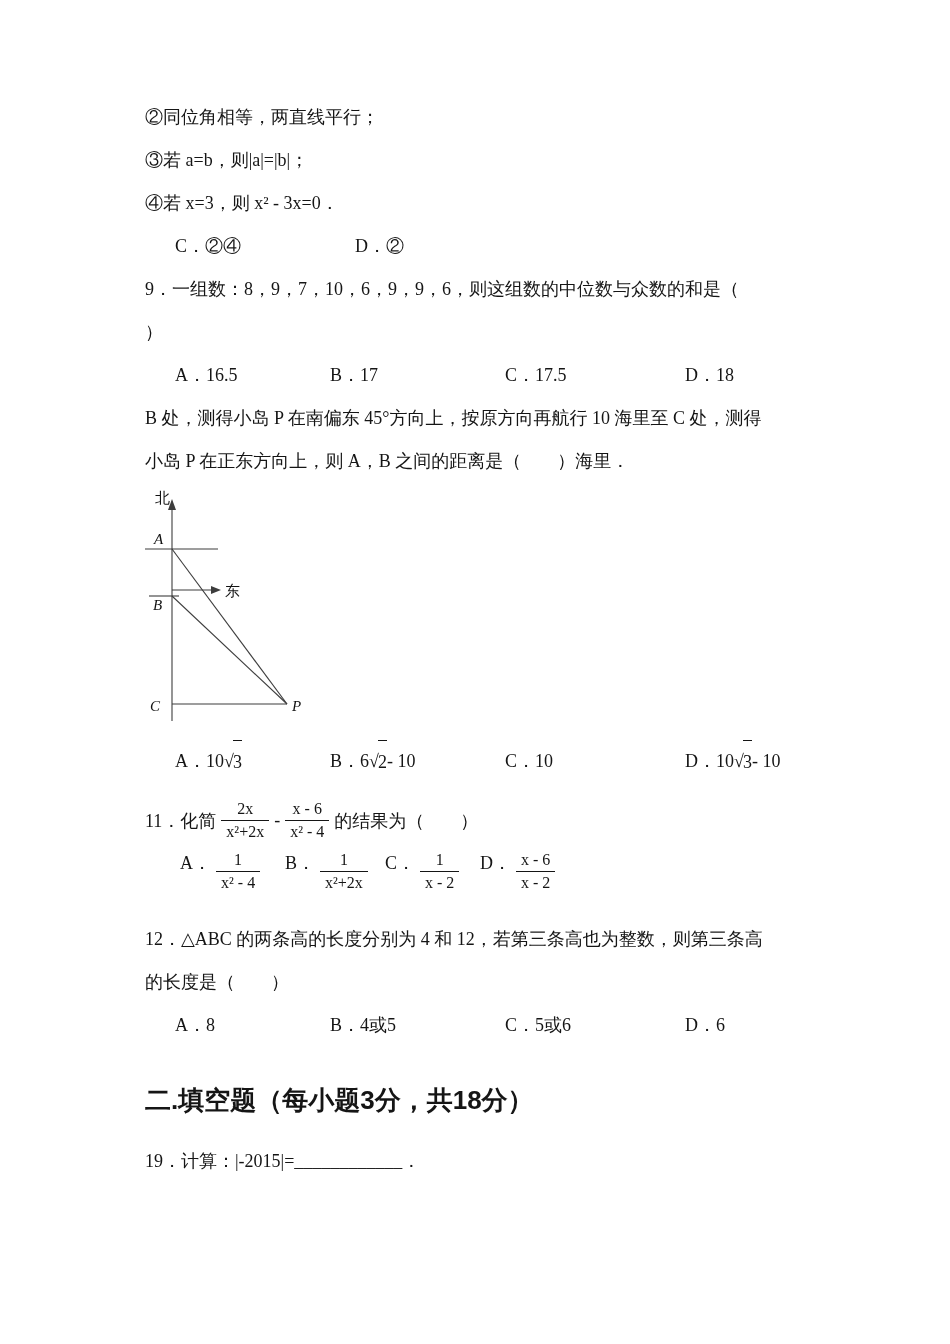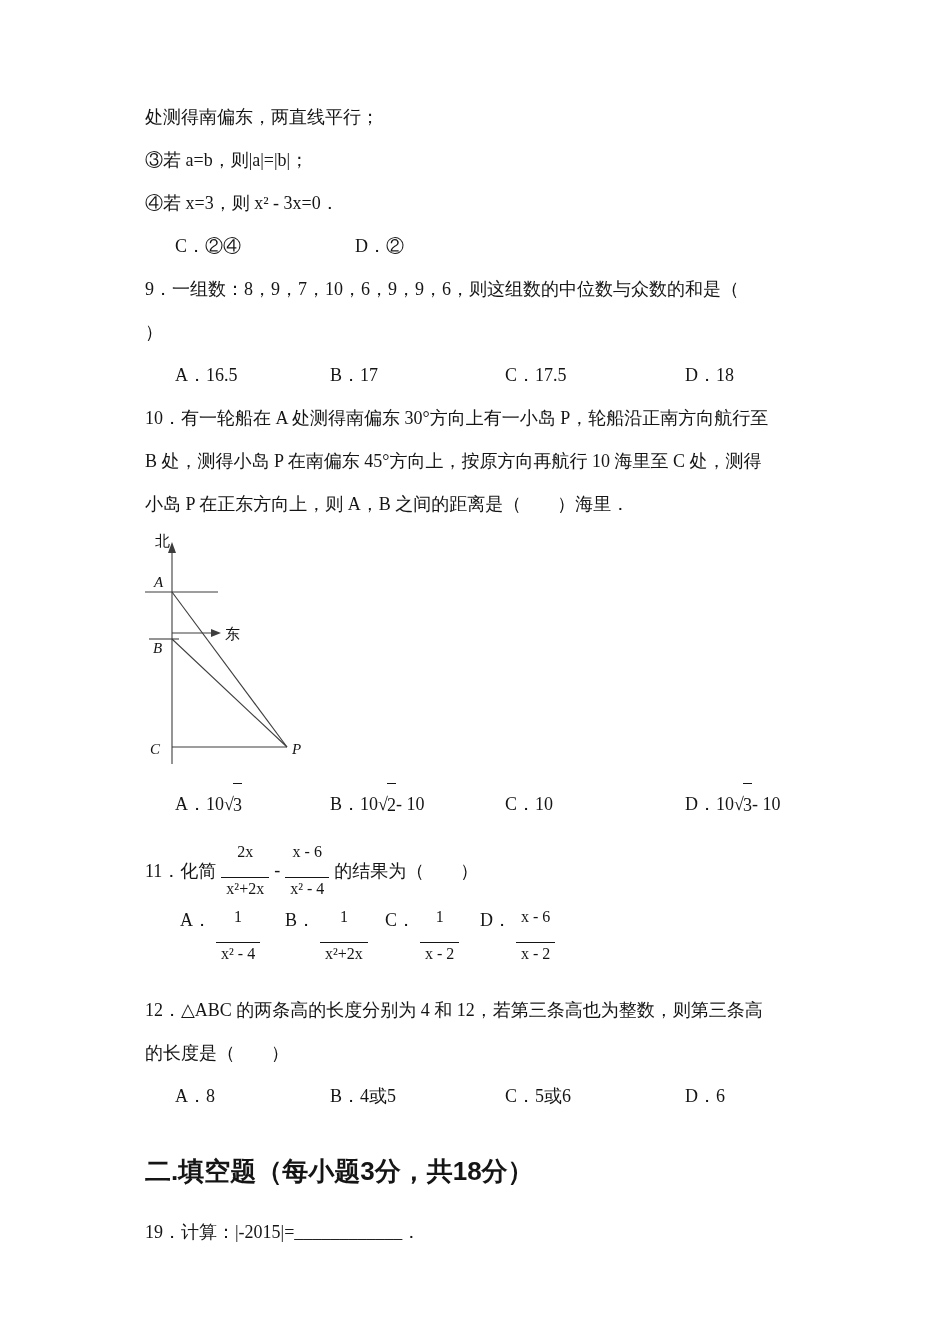--- a/index.html
+++ b/index.html
@@ -21,21 +21,21 @@
   .opts .c3 { width: 180px; }
   .opts .c4 { flex: 1; }
   .opts.narrow { padding-left: 35px; align-items: center; line-height: normal; margin: 10px 0 26px 0; }
   .opts.narrow .n1 { width: 105px; }
   .opts.narrow .n2 { width: 100px; }
   .opts.narrow .n3 { width: 95px; }
   .opts.narrow .n4 { flex: 1; }
   .opt { display: inline-flex; align-items: flex-start; }
   .rad { border-top: 1.2px solid #151515; margin-left: -1px; }
   .frac { display: inline-block; text-align: center; vertical-align: middle; font-size: 16px; margin: 0 5px; }
-  .frac .num { display: block; padding: 0 5px 16px 5px; border-bottom: 1.2px solid #151515; }
+  .frac .num { display: block; padding: 0 5px 2px 5px; border-bottom: 1.2px solid #151515; }
   .frac .den { display: block; padding: 2px 5px 0 5px; }
   .mathline { display: flex; align-items: center; line-height: normal; margin: 16px 0 10px 0; white-space: nowrap; }
   .sec {
     font-family: "Liberation Sans", "DejaVu Sans", sans-serif;
     font-weight: bold;
     font-size: 26px;
     line-height: 43px;
     margin-top: 32px;
     white-space: nowrap;
   }
@@ -44,40 +44,39 @@
   .fig line { stroke: #3d3d3d; stroke-width: 1.1; }
   .fig polygon { fill: #3d3d3d; }
   .fig text { font-family: "Liberation Serif", "DejaVu Serif", serif; font-size: 15px; fill: #111; }
   .fig text.pt { font-style: italic; font-size: 15px; }
 </style>
 </head>
 <body>
 
 <div class="page">
 
-  <div class="line">处测得南偏东，两直线平行；</div>
+  <div class="line">②同位角相等，两直线平行；</div>
   <div class="line">③若 a=b，则|a|=|b|；</div>
   <div class="line">④若 x=3，则 x² - 3x=0．</div>
 
   <div class="opts">
     <div class="c3">C．②④</div>
     <div class="c4">D．②</div>
   </div>
 
   <div class="line">9．一组数：8，9，7，10，6，9，9，6，则这组数的中位数与众数的和是（</div>
   <div class="line">）</div>
 
   <div class="opts">
     <div class="c1">A．16.5</div>
     <div class="c2">B．17</div>
     <div class="c3">C．17.5</div>
     <div class="c4">D．18</div>
   </div>
 
-  <div class="line">10．有一轮船在 A 处测得南偏东 30°方向上有一小岛 P，轮船沿正南方向航行至</div>
   <div class="line">B 处，测得小岛 P 在南偏东 45°方向上，按原方向再航行 10 海里至 C 处，测得</div>
   <div class="line">小岛 P 在正东方向上，则 A，B 之间的距离是（　　）海里．</div>
 
   <div class="figwrap">
     <svg class="fig" width="210" height="242" viewBox="0 0 210 242">
       <text x="10" y="16">北</text>
       <polygon points="27,12 23,23 31,23"></polygon>
       <line x1="27" y1="20" x2="27" y2="234"></line>
 
       <line x1="0" y1="62" x2="73" y2="62"></line>
@@ -100,21 +99,21 @@
   </div>
 
   <div class="opts">
     <div class="c1 opt">
       <span>A．10</span>
         <span>√</span>
         <span class="rad">3</span>
         <span></span>
     </div>
     <div class="c2 opt">
-      <span>B．10</span>
+      <span>B．6</span>
         <span>√</span>
         <span class="rad">2</span>
         <span> - 10</span>
     </div>
     <div class="c3 opt">
       <span>C．10</span>
         <span></span>
         <span class="rad"></span>
         <span></span>
     </div>

